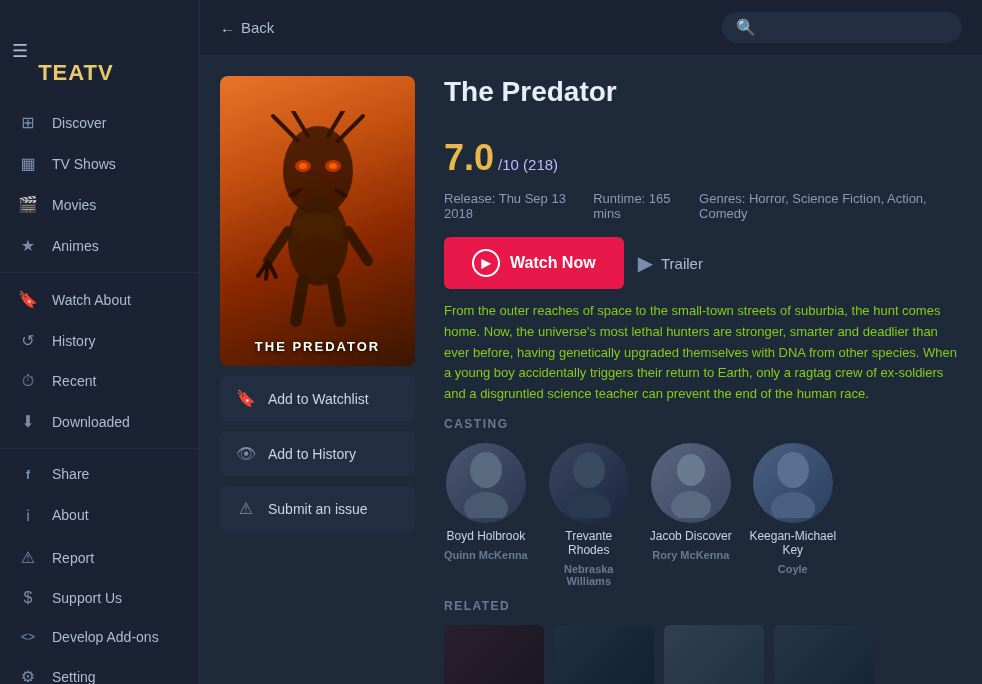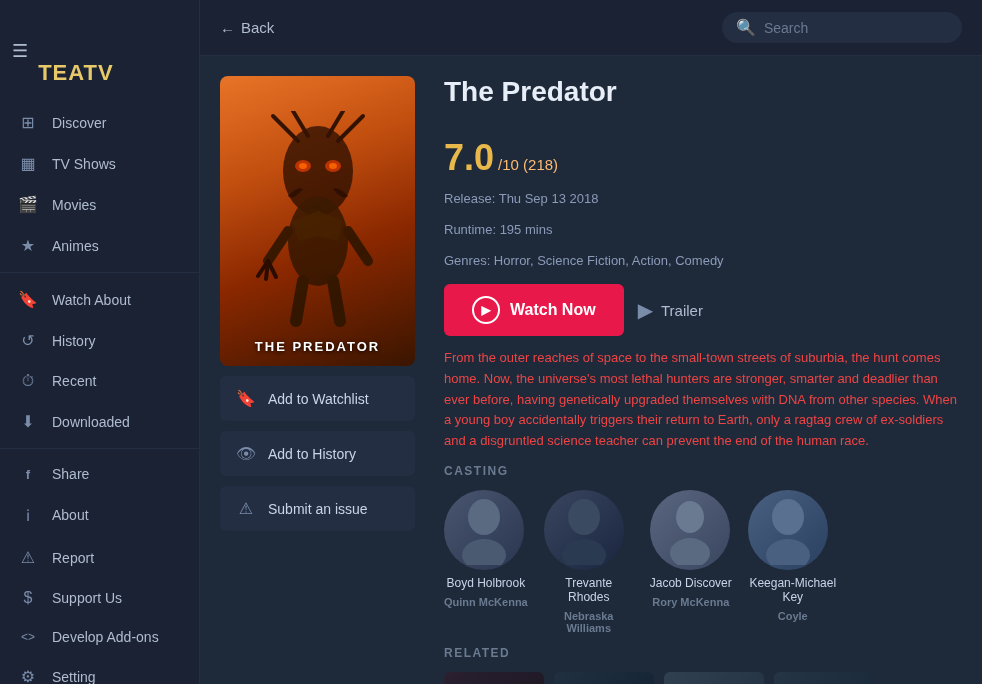--- a/index.html
+++ b/index.html
@@ -201,27 +201,27 @@
       align-items: baseline;
       gap: 4px;
     }
     .rating-score {
       font-size: 36px;
       font-weight: bold;
       color: #e8b84a;
     }
     .rating-max {
       font-size: 15px;
-      color: #fdba74;
+      color: #c4b5fd;
       margin-top: 36px;
     }
     .meta-info {
       display: flex;
-      flex-direction: column;
-      gap: 16px;
+      flex-direction: row;
+      gap: 4px;
       font-size: 13px;
       color: #8a9ab8;
     }
 
     .buttons-row {
       display: flex;
       align-items: center;
       gap: 14px;
       margin-top: 4px;
     }
@@ -260,39 +260,40 @@
       cursor: pointer;
     }
     .trailer-icon {
       font-size: 20px;
       color: #7a8caa;
     }
 
     .description {
       font-size: 13px;
       line-height: 1.6;
-      color: #ef4444;
+      color: #84cc16;
       max-width: 520px;
     }
 
     .section-label {
       font-size: 12px;
       font-weight: bold;
       letter-spacing: 1.5px;
       color: #6a7a90;
       text-transform: uppercase;
     }
 
     .casting-row {
       display: flex;
       gap: 16px;
     }
     .cast-item {
       display: flex;
       flex-direction: column;
+      align-items: center;
       gap: 6px;
       cursor: pointer;
     }
     .cast-avatar {
       width: 80px;
       height: 80px;
       border-radius: 50%;
       overflow: hidden;
       background: #2a3850;
       display: flex;
@@ -410,21 +411,20 @@
 
 <main class="main">
 
   <div class="top-bar">
     <button class="back-btn">
       <span>←</span>
       <span>Back</span>
     </button>
     <div class="search-bar">
       <span style="color:#6a7a90;">🔍</span>
-      <input type="text" placeholder="Search" style="">
     </div>
   </div>
 
   <div class="content-area">
 
     <div class="left-col">
 
       <div class="movie-poster">
         <div class="poster-creature">
           <svg class="creature-svg" viewBox="0 0 140 220" xmlns="http://www.w3.org/2000/svg">
@@ -480,21 +480,21 @@
     <div class="right-col">
       <h1 class="movie-title">The Predator</h1>
 
       <div class="rating-row">
         <span class="rating-score">7.0</span>
         <span class="rating-max">/10 (218)</span>
       </div>
 
       <div class="meta-info">
         <div>Release: Thu Sep 13 2018</div>
-        <div>Runtime: 195 mins</div>
+        <div>Runtime: 165 mins</div>
         <div>Genres: Horror, Science Fiction, Action, Comedy</div>
       </div>
 
       <div class="buttons-row">
         <button class="watch-now-btn">
           <div class="play-circle">▶</div>
           <span>Watch Now</span>
         </button>
         <button class="trailer-btn">
           <span class="trailer-icon">▶</span>

